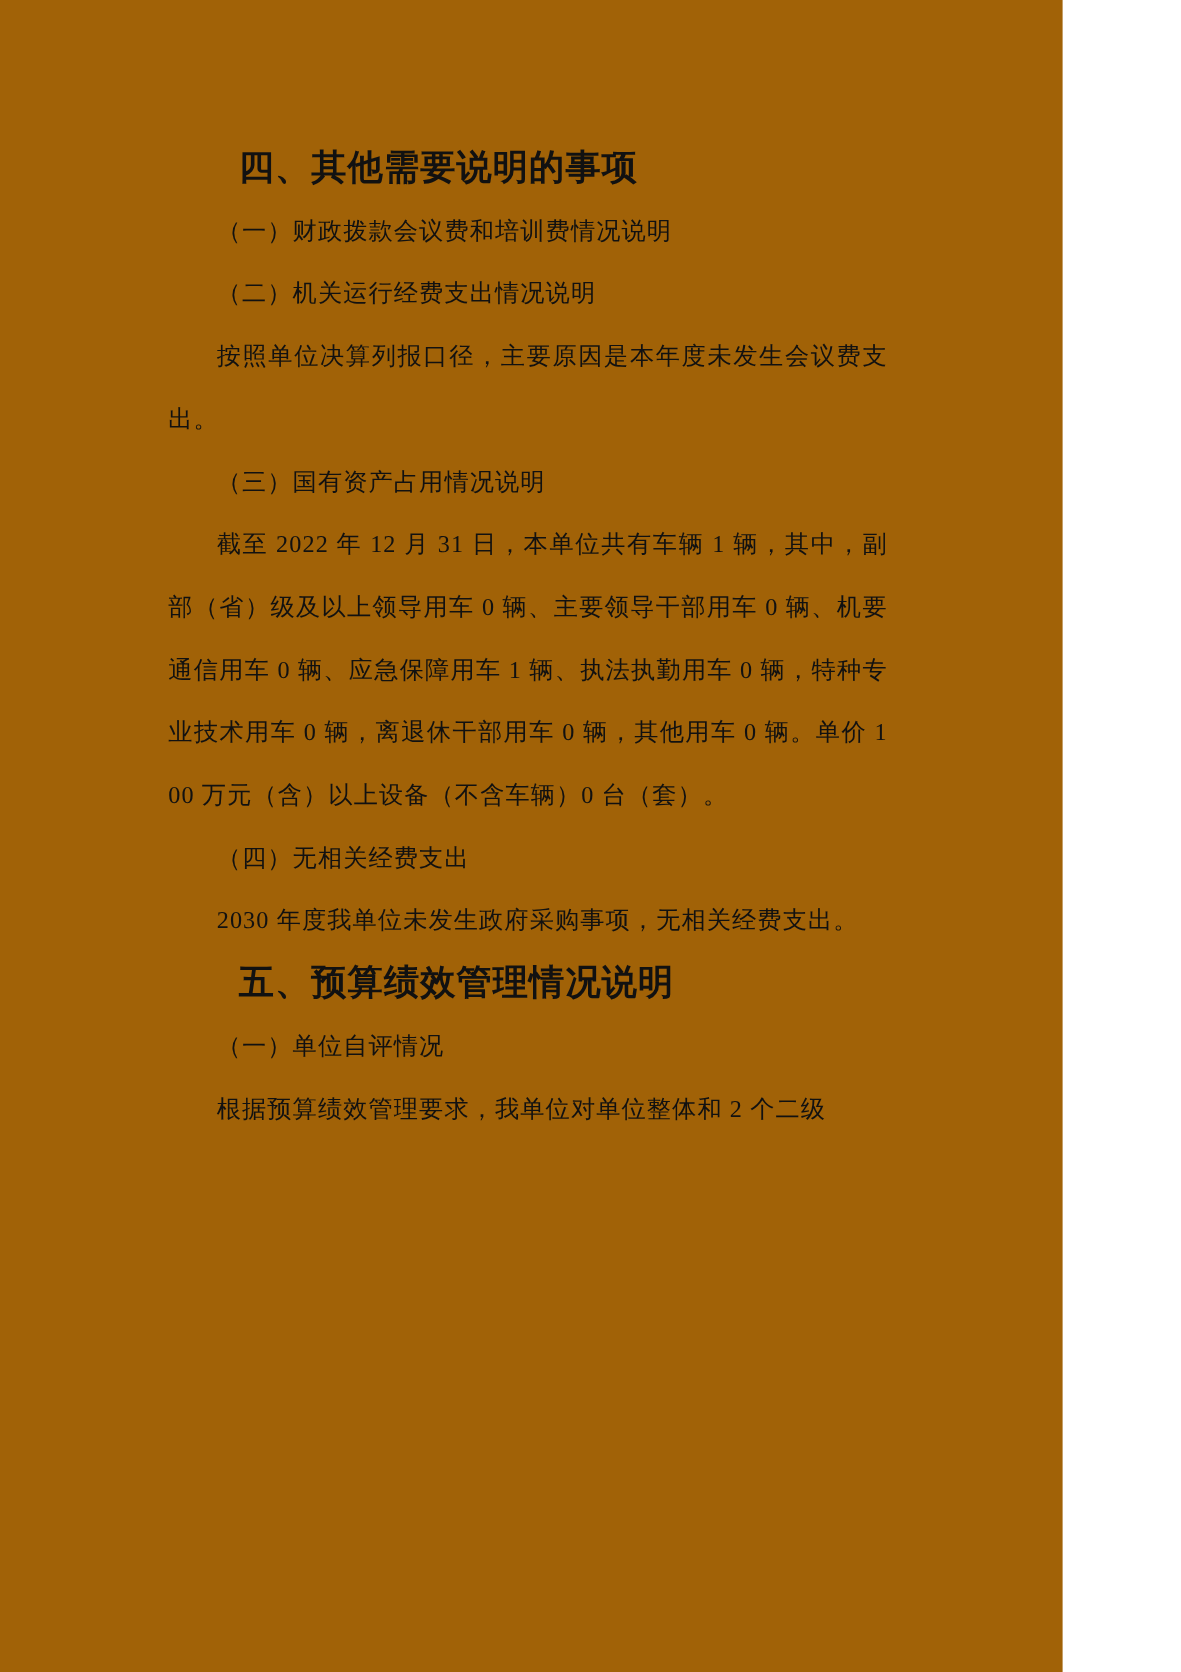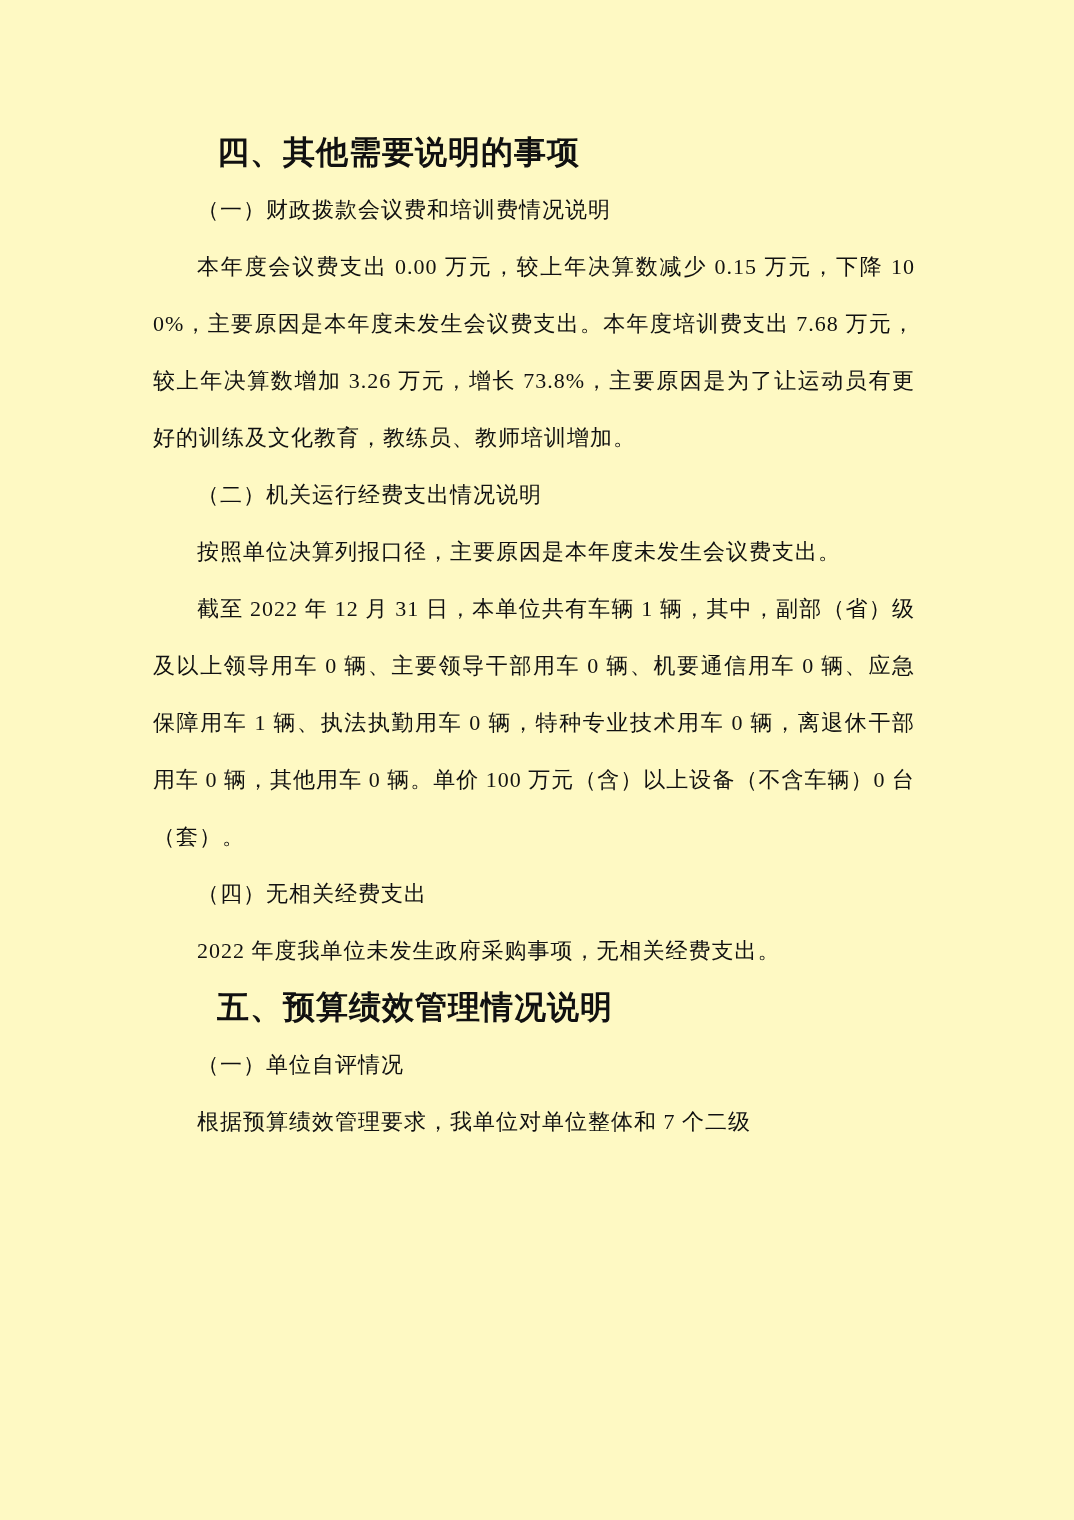--- a/index.html
+++ b/index.html
@@ -9,24 +9,24 @@
   }
   body {
     width: 1074px;
     height: 1520px;
     overflow: hidden;
     color: #111111;
     font-family: "Liberation Sans", sans-serif;
   }
   .page {
     box-sizing: border-box;
-    width: 1074px;
+    width: 966px;
     height: 1520px;
     padding: 124px 159px 0 153px;
-    background: #fef9c3;
+    background: #a16207;
   }
   .doc p {
     margin: 0;
     padding: 0;
     font-size: 22px;
     line-height: 57px;
     letter-spacing: 1px;
     text-align: justify;
     text-indent: 2em;
     word-break: break-all;
@@ -45,23 +45,23 @@
     font-family: "Liberation Serif", serif;
   }
 </style>
 </head>
 <body>
 
 <div class="page">
   <div class="doc">
     <p class="h1">四、其他需要说明的事项</p>
     <p class="h2">（一）财政拨款会议费和培训费情况说明</p>
-    <p class="body-par">本年度会议费支出 0.00 万元，较上年决算数减少 0.15 万元，下降 100%，主要原因是本年度未发生会议费支出。本年度培训费支出 7.68 万元，较上年决算数增加 3.26 万元，增长 73.8%，主要原因是为了让运动员有更好的训练及文化教育，教练员、教师培训增加。</p>
     <p class="h2">（二）机关运行经费支出情况说明</p>
     <p class="body-par">按照单位决算列报口径，主要原因是本年度未发生会议费支出。</p>
+    <p class="h2">（三）国有资产占用情况说明</p>
     <p class="body-par">截至 2022 年 12 月 31 日，本单位共有车辆 1 辆，其中，副部（省）级及以上领导用车 0 辆、主要领导干部用车 0 辆、机要通信用车 0 辆、应急保障用车 1 辆、执法执勤用车 0 辆，特种专业技术用车 0 辆，离退休干部用车 0 辆，其他用车 0 辆。单价 100 万元（含）以上设备（不含车辆）0 台（套）。</p>
     <p class="h2">（四）无相关经费支出</p>
-    <p class="body-par">2022 年度我单位未发生政府采购事项，无相关经费支出。</p>
+    <p class="body-par">2030 年度我单位未发生政府采购事项，无相关经费支出。</p>
     <p class="h1">五、预算绩效管理情况说明</p>
     <p class="h2">（一）单位自评情况</p>
-    <p class="body-par">根据预算绩效管理要求，我单位对单位整体和 7 个二级</p>
+    <p class="body-par">根据预算绩效管理要求，我单位对单位整体和 2 个二级</p>
   </div>
 </div>
 
 </body></html>

